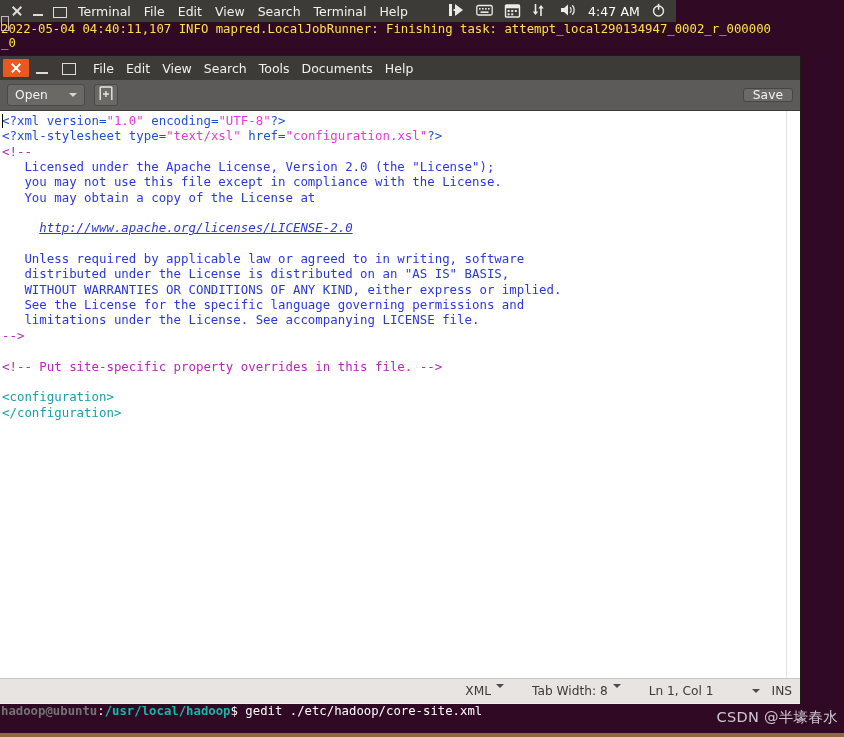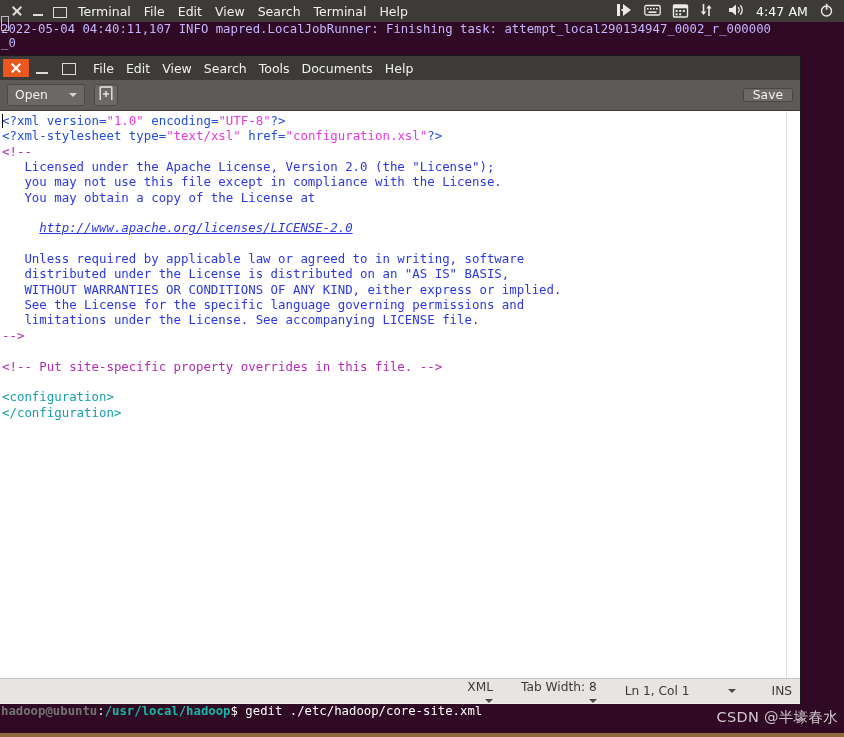--- a/index.html
+++ b/index.html
@@ -13,21 +13,21 @@
   #screen {
     position: relative;
     width: 844px; height: 737px;
     background: #300a24;
     overflow: hidden;
   }
 
   
   #unity-panel {
     position: absolute; left: 0; top: 0;
-    width: 844px; height: 22px;
+    width: 676px; height: 22px;
     background: #3c3b37;
     display: flex; align-items: center;
     color: #f2f1f0;
     font-size: 12.5px;
   }
   .panel-wbtns {
     display: flex; align-items: center; gap: 9px;
     padding: 0 9px 0 11px;
   }
   .wb { width: 12px; height: 12px; position: relative; cursor: default; }
@@ -54,21 +54,21 @@
   .ind { width: 17px; height: 16px; display: block; }
   .ind svg { display: block; }
   .clock { font-size: 12.5px; color: #ffffff; letter-spacing: .1px; }
 
   
   #term-log {
     position: absolute; left: 0; top: 22px;
     width: 844px;
     font-family: "DejaVu Sans Mono", monospace;
     font-size: 12.3px; line-height: 14.4px;
-    color: #c4b5fd;
+    color: #fde047;
     white-space: pre;
     padding-left: 1px;
   }
 
   
   #gedit {
     position: absolute; left: 0; top: 56px;
     width: 800px; height: 648px;
     background: #efeeec;
     box-shadow: 0 0 0 1px #1b1b1b;
@@ -175,28 +175,28 @@
 
   
   #gedit-status {
     height: 25px;
     background: #e7e4e2;
     border-top: 1px solid #c9c6c2;
     display: flex; align-items: center; justify-content: flex-end;
     color: #3a3a38; font-size: 12.2px;
     padding-right: 8px;
   }
-  .sb-item { display: flex; align-items: flex-end; gap: 5px; margin-left: 28px; cursor: pointer; flex-direction: column; }
+  .sb-item { display: flex; align-items: flex-start; gap: 5px; margin-left: 28px; cursor: pointer; }
   .sb-caret {
     width: 0; height: 0;
     border-left: 4px solid transparent;
     border-right: 4px solid transparent;
     border-top: 4.5px solid #4c4b49;
   }
-  .sb-static { margin-left: 36px; cursor: default; }
+  .sb-static { margin-left: 12px; cursor: default; }
 
   
   #term-bottom {
     position: absolute; left: 0; top: 704px;
     width: 844px; height: 33px;
     background: #300a24;
     font-family: "DejaVu Sans Mono", monospace;
     font-size: 12.3px; line-height: 15px;
     white-space: pre;
     padding-left: 1px;

